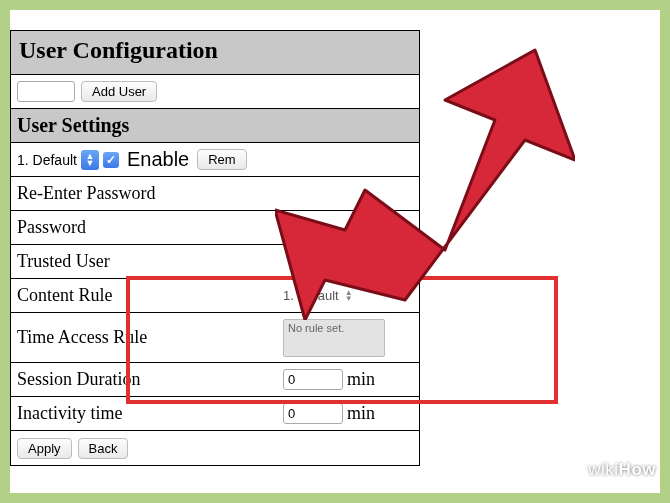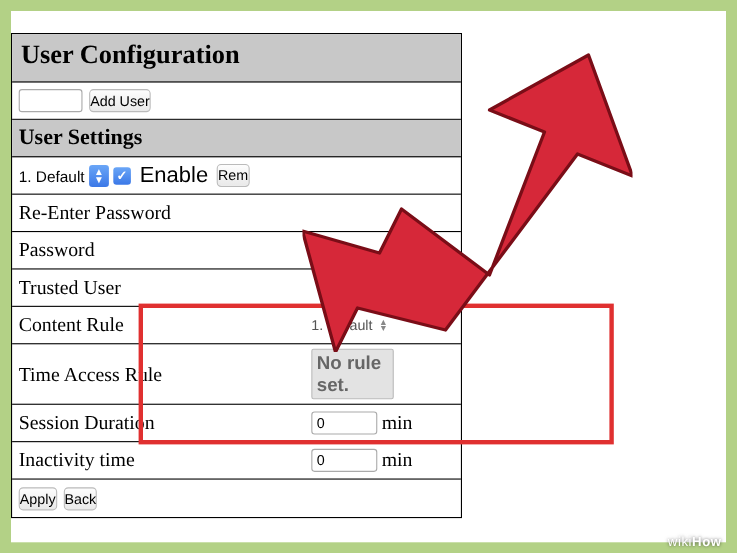--- a/index.html
+++ b/index.html
@@ -63,21 +63,21 @@
       padding: 2px 4px;
       border: 1px solid #aaa;
       border-radius: 3px;
       background: #fff;
       width: 60px;
     }
     input.text-wide { width: 60px; }
     button.mac-btn {
       font-family: "Lucida Grande", Arial, sans-serif;
       font-size: 13px;
-      padding: 2px 0;
+      padding: 2px 10px;
       border: 1px solid #bbb;
       border-radius: 4px;
       background: linear-gradient(#fdfdfd, #e9e9e9);
       cursor: pointer;
     }
     .select-blue {
       display: inline-flex;
       align-items: center;
       justify-content: center;
       width: 18px;
@@ -102,28 +102,27 @@
       justify-content: center;
       font-size: 12px;
       font-weight: bold;
     }
     .enable-lbl { font-size: 20px; margin: 0 4px; }
     .norule {
       background: #e3e3e3;
       border: 1px solid #bbb;
       padding: 2px 4px;
       font-family: Arial, sans-serif;
-      font-size: 17px;
+      font-size: 11px;
       color: #666;
       border-radius: 2px;
       min-height: 38px;
       display: flex;
       align-items: flex-start;
-      width: 75px;
-      font-weight: bold;
+      width: 102px;
     }
     .content-rule-val {
       font-family: Arial, sans-serif;
       font-size: 13px;
       color: #555;
       display: flex;
       align-items: center;
       gap: 6px;
     }
     .stepper-icon {
@@ -138,23 +137,23 @@
       border: 4px solid #e03030;
       pointer-events: none;
     }
     .arrow {
       position: absolute;
       pointer-events: none;
     }
     .watermark {
       position: absolute;
       right: 14px;
-      bottom: 4px;
-      font-family: Arial, sans-serif;
-      font-size: 12px;
+      bottom: 23px;
+      font-family: Arial, sans-serif;
+      font-size: 17px;
       color: #fff;
       text-shadow: 0 0 3px rgba(0,0,0,.6);
       letter-spacing: .5px;
     }
     .watermark b { font-weight: bold; }
     .foot-row { gap: 6px; }
     .add-user-row { gap: 6px; }
     .add-user-row input { width: 58px; }
     .settings-line { gap: 4px; font-family: Arial, sans-serif; font-size: 14px; }
   </style>

